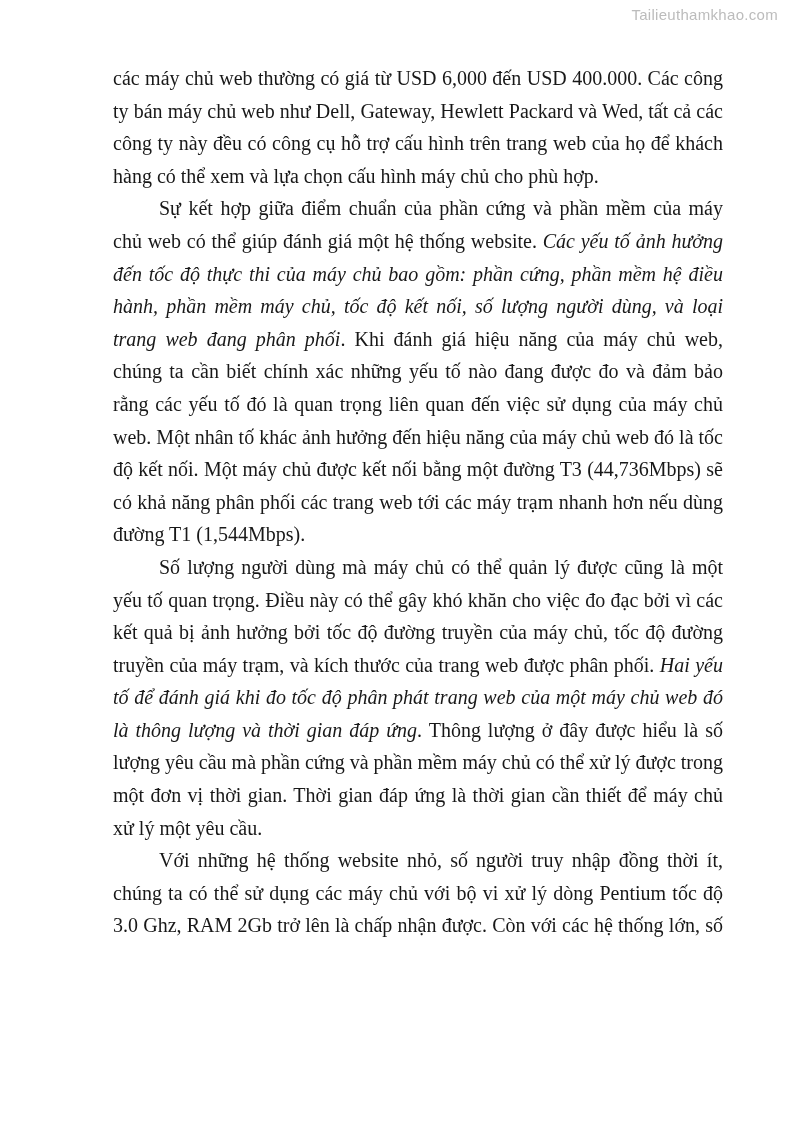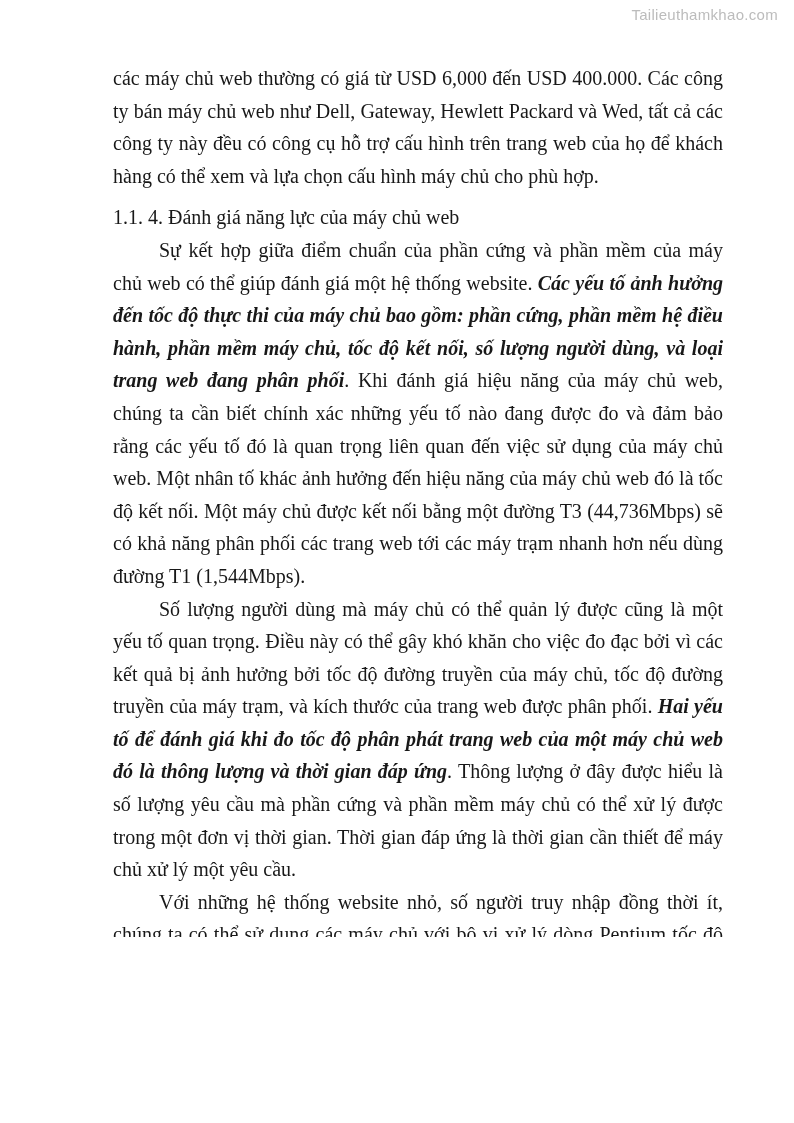--- a/index.html
+++ b/index.html
@@ -48,21 +48,21 @@
     font-size: 20px;
     font-weight: normal;
     line-height: 32.6px;
     text-align: left;
   }
   .run-normal {
     font-weight: normal;
     font-style: normal;
   }
   .run-bi {
-    font-weight: bold;
+    font-weight: normal;
     font-style: italic;
   }
   .page-number {
     position: absolute;
     top: 1053px;
     left: 113px;
     width: 610px;
     text-align: left;
     font-size: 20px;
     line-height: 26px;
@@ -70,20 +70,19 @@
   }
 </style>
 </head>
 <body>
 
 <div class="page">
   <div class="watermark">Tailieuthamkhao.com</div>
 
   <div class="content">
       <p class="para"><span class="run-normal">các máy chủ web thường có giá từ USD 6,000 đến USD 400.000. Các công ty bán máy chủ web như Dell, Gateway, Hewlett Packard và Wed, tất cả các công ty này đều có công cụ hỗ trợ cấu hình trên trang web của họ để khách hàng có thể xem và lựa chọn cấu hình máy chủ cho phù hợp.</span></p>
-      <h2 class="heading">1.1. 4. Đánh giá năng lực của máy chủ web</h2>
       <p class="para indent"><span class="run-normal">Sự kết hợp giữa điểm chuẩn của phần cứng và phần mềm của máy chủ web có thể giúp đánh giá một hệ thống website. </span><span class="run-bi">Các yếu tố ảnh hưởng đến tốc độ thực thi của máy chủ bao gồm: phần cứng, phần mềm hệ điều hành, phần mềm máy chủ, tốc độ kết nối, số lượng người dùng, và loại trang web đang phân phối</span><span class="run-normal">. Khi đánh giá hiệu năng của máy chủ web, chúng ta cần biết chính xác những yếu tố nào đang được đo và đảm bảo rằng các yếu tố đó là quan trọng liên quan đến việc sử dụng của máy chủ web. Một nhân tố khác ảnh hưởng đến hiệu năng của máy chủ web đó là tốc độ kết nối. Một máy chủ được kết nối bằng một đường T3 (44,736Mbps) sẽ có khả năng phân phối các trang web tới các máy trạm nhanh hơn nếu dùng đường T1 (1,544Mbps).</span></p>
       <p class="para indent"><span class="run-normal">Số lượng người dùng mà máy chủ có thể quản lý được cũng là một yếu tố quan trọng. Điều này có thể gây khó khăn cho việc đo đạc bởi vì các kết quả bị ảnh hưởng bởi tốc độ đường truyền của máy chủ, tốc độ đường truyền của máy trạm, và kích thước của trang web được phân phối. </span><span class="run-bi">Hai yếu tố để đánh giá khi đo tốc độ phân phát trang web của một máy chủ web đó là thông lượng và thời gian đáp ứng</span><span class="run-normal">. Thông lượng ở đây được hiểu là số lượng yêu cầu mà phần cứng và phần mềm máy chủ có thể xử lý được trong một đơn vị thời gian. Thời gian đáp ứng  là thời gian cần thiết để máy chủ xử lý một yêu cầu.</span></p>
       <p class="para indent"><span class="run-normal">Với những hệ thống website nhỏ, số người truy nhập đồng thời ít, chúng ta có thể sử dụng các máy chủ với bộ vi xử lý dòng Pentium tốc độ 3.0 Ghz, RAM 2Gb trở lên là chấp nhận được. Còn với các hệ thống lớn, số lượng giao dịch lớn, nhiều người truy cập, cần sử dụng nhiều máy chủ có cấu hình mạnh hơn và có hệ thống mạng được thiết kế hợp lý, phân chia các giao dịch cần xử lý qua thiết bị cân bằng tải. Ví dụ, với các doanh nghiệp lớn như Amazon, Alibaba... thì hệ thống máy chủ không phải chỉ có 1 mà có thể lên tới hàng trăm</span></p>
     </div>
 
   <div class="page-number">255</div>
 </div>
 
 </body></html>

